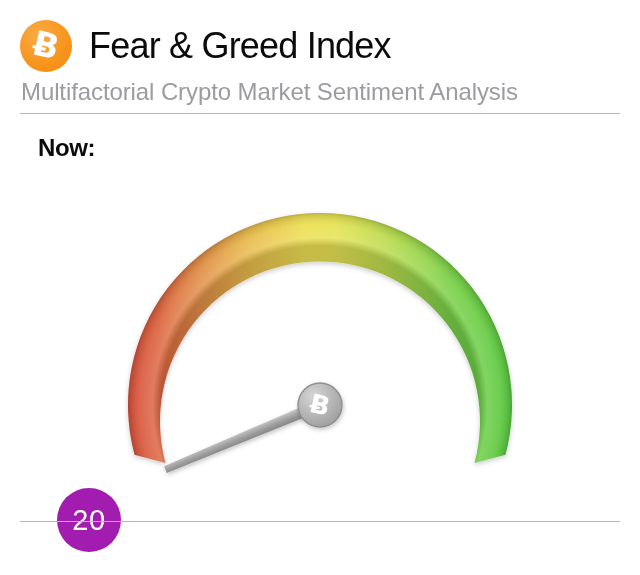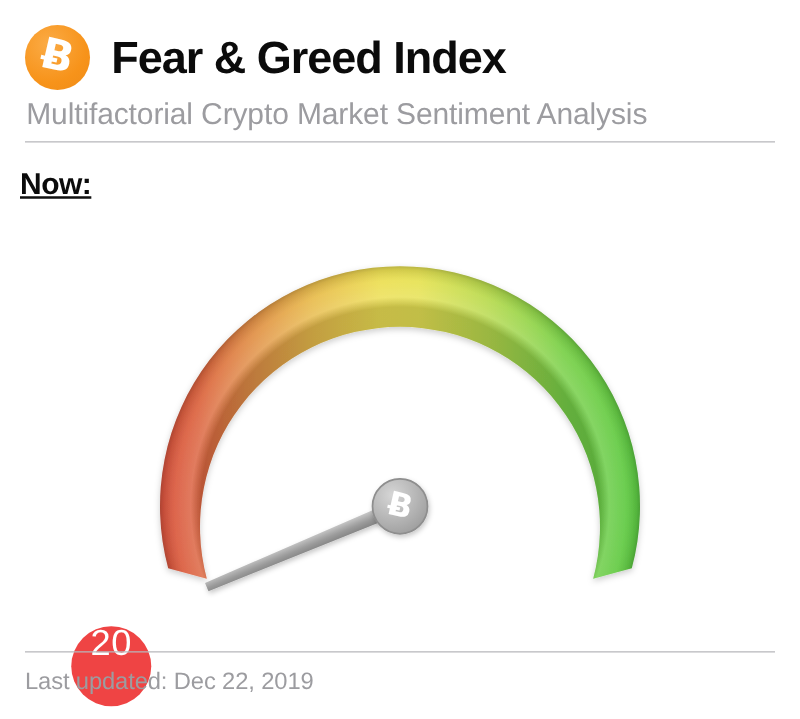--- a/index.html
+++ b/index.html
@@ -52,21 +52,21 @@
     font-size: 34px;
     font-weight: bold;
     line-height: 1;
     transform: rotate(13deg);
     font-family: "DejaVu Sans", sans-serif;
     margin-top: -2px;
   }
   .page-title {
     margin-left: 17px;
     font-size: 36px;
-    font-weight: bold;
+    font-weight: normal;
     letter-spacing: -0.8px;
     color: #0b0b0b;
     line-height: 1;
     white-space: nowrap;
   }
   .page-subtitle {
     position: absolute;
     left: 1px;
     top: 60px;
     font-size: 24px;
@@ -81,23 +81,22 @@
     width: 600px;
     height: 1px;
     background: #b7b7bb;
   }
   .divider.top { top: 113px; }
   .divider.bottom { top: 521px; }
 
   
   .status {
     position: absolute;
-    left: 16px;
+    left: 38px;
     top: 134px;
-    text-decoration: underline;
   }
   .status-now {
     font-size: 24px;
     font-weight: bold;
     color: #0b0b0b;
     line-height: 28px;
     letter-spacing: -0.4px;
   }
   .status-value {
     font-size: 24px;
@@ -118,27 +117,27 @@
   }
   .gauge-svg {
     position: absolute;
     left: 0;
     top: 0;
   }
 
   .score-badge {
     position: absolute;
     left: 57px;
-    top: 305px;
+    top: 292px;
     width: 64px;
     height: 64px;
     border-radius: 50%;
-    background: #ef4444;
-    display: flex;
-    align-items: flex-start;
+    background: #a21caf;
+    display: flex;
+    align-items: center;
     justify-content: center;
   }
   .score-badge span {
     color: #ffffff;
     font-size: 29px;
     line-height: 1;
     letter-spacing: 0.5px;
   }
 
   
@@ -260,16 +259,15 @@
     </svg>
 
     <div class="score-badge">
       <span>20</span>
     </div>
   </div>
 
   <div class="divider bottom"></div>
 
   <div class="footer">
-    <div class="footer-text">Last updated: Dec 22, 2019</div>
   </div>
 
 </div>
 
 </body></html>

